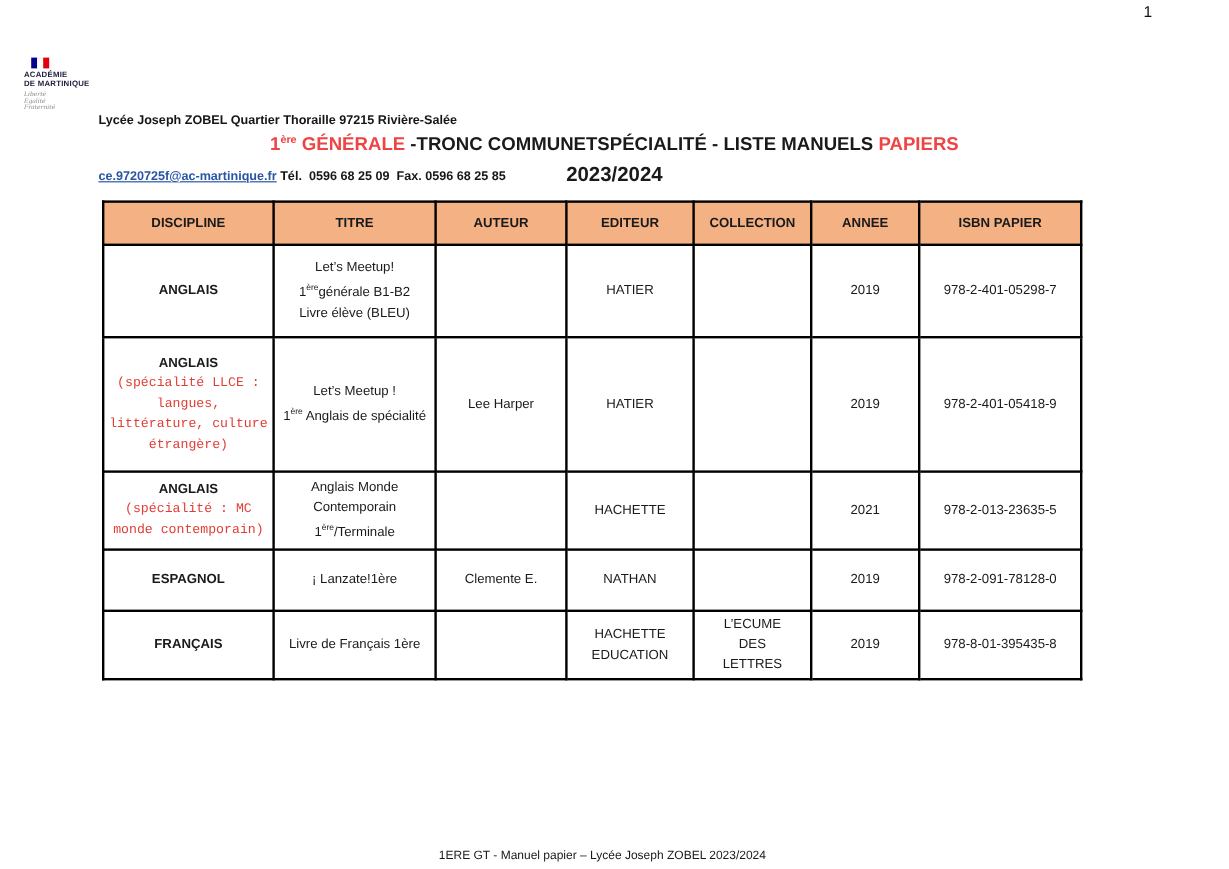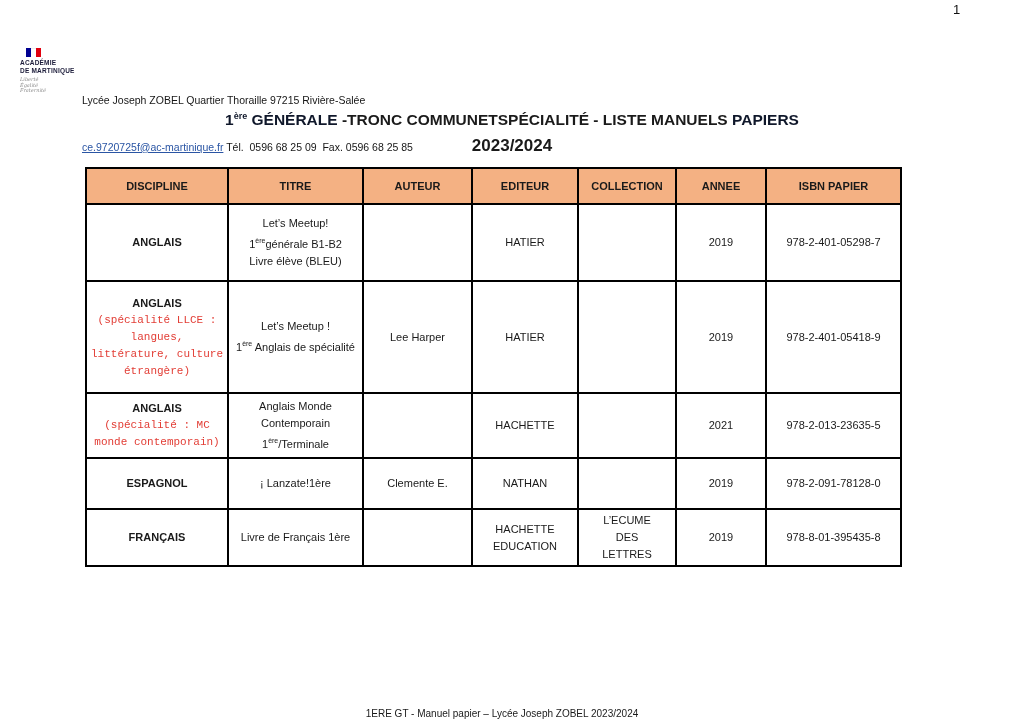--- a/index.html
+++ b/index.html
@@ -12,26 +12,26 @@
 
   
   .logo { position:absolute; left:20px; top:48px; width:60px; }
   .flag { display:flex; width:15px; height:9px; margin:0 0 2px 6px; }
   .flag .fb { width:5px; background:#000091; }
   .flag .fw { width:5px; background:#ffffff; border-top:1px solid #eee; }
   .flag .fr { width:5px; background:#E1000F; }
   .acad-line { font-size:6.5px; font-weight:bold; color:#1c1c3a; line-height:7.5px; letter-spacing:.2px; }
   .motto { margin-top:3px; font-size:5px; font-style:italic; color:#8a8a8a; line-height:5.5px; font-family:"DejaVu Serif", serif; }
 
-  .school { position:absolute; left:82px; top:62px; font-size:10.5px; font-weight:normal; line-height:15.5px; color:#161616; white-space:pre-wrap; }
+  .school { position:absolute; left:82px; top:62px; font-size:10.5px; font-weight:bold; line-height:15.5px; color:#161616; white-space:pre-wrap; }
   .email { color:#2A55A4; text-decoration:underline; cursor:pointer; }
 
   
   .doc-title { position:absolute; top:111px; left:0; width:1024px; text-align:center; font-size:15.5px; font-weight:bold; color:#1a1a1a; }
-  .doc-title .red { color:#0f172a; }
+  .doc-title .red { color:#ef4444; }
   .doc-title sup { font-size:9px; }
   .doc-year { position:absolute; top:136px; left:0; width:1024px; text-align:center; font-size:17px; font-weight:bold; color:#1a1a1a; }
 
   
   table.manuals {
     position:absolute; left:85px; top:167px; width:815px;
     border-collapse:collapse; table-layout:fixed; font-size:11px; color:#1a1a1a;
   }
   table.manuals th, table.manuals td { border:2px solid #000;text-align:center; }
   table.manuals th { background:#F4B183; font-weight:bold; height:36px; font-size:11px; }

